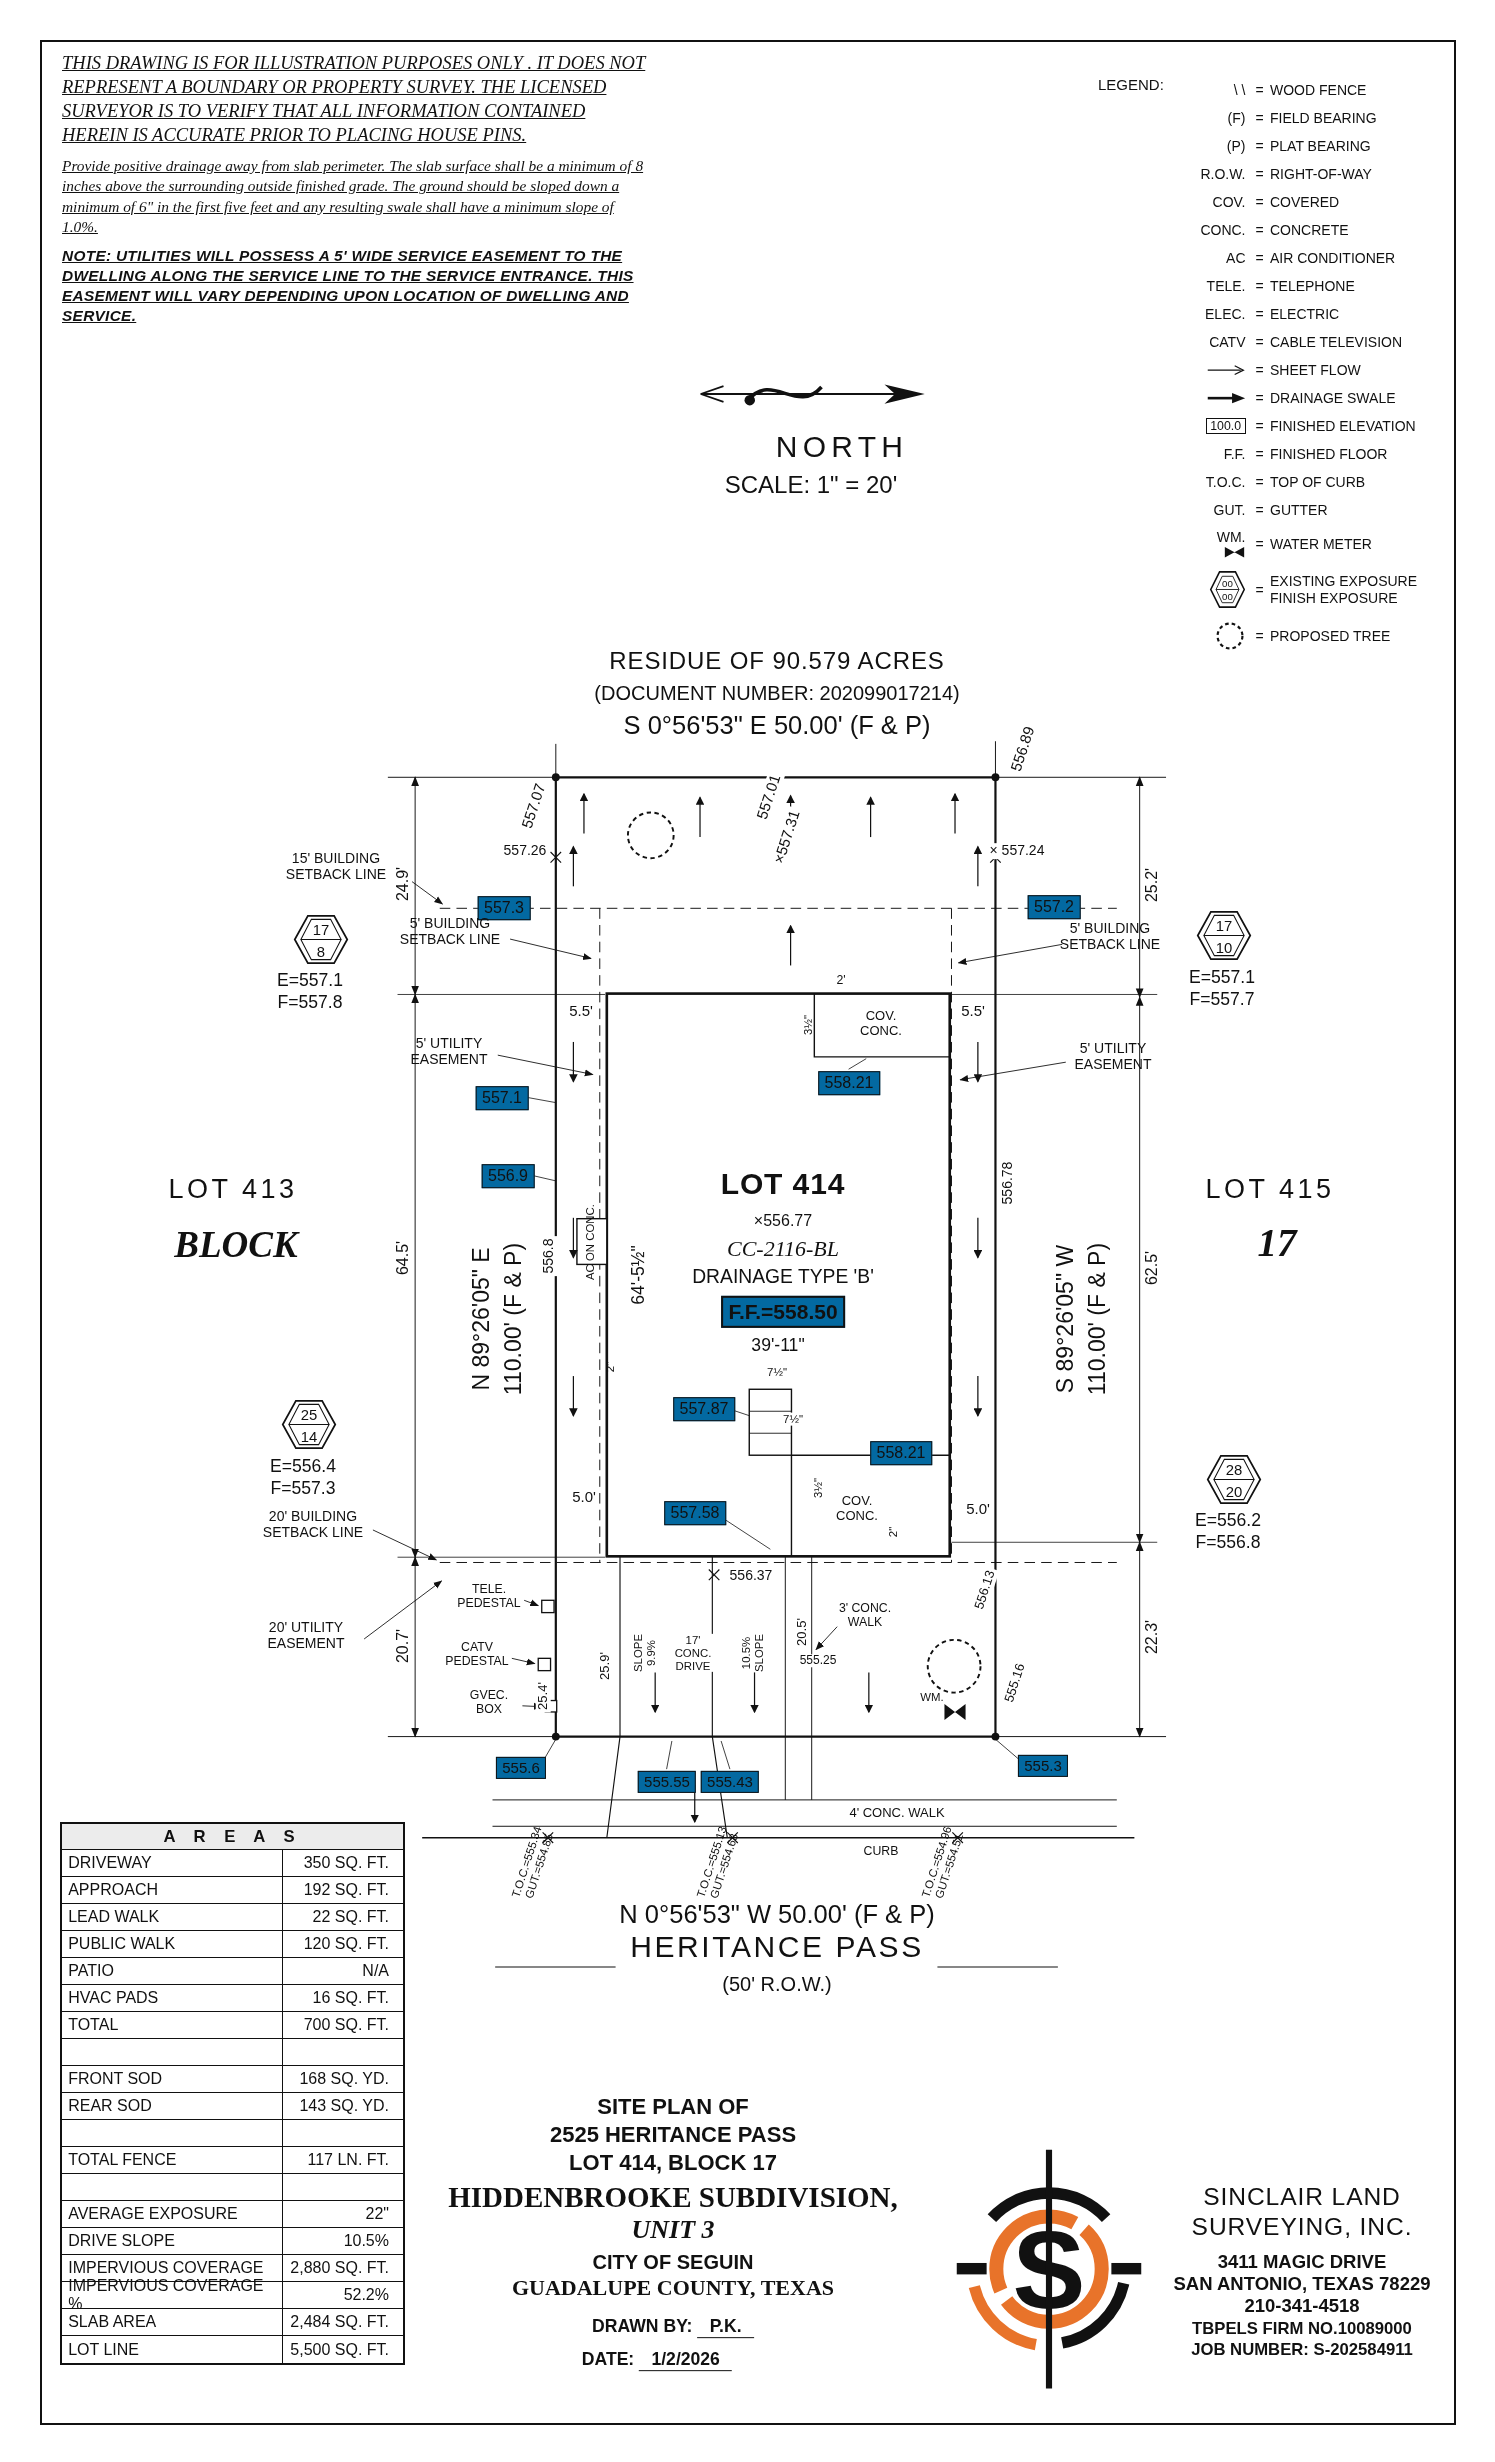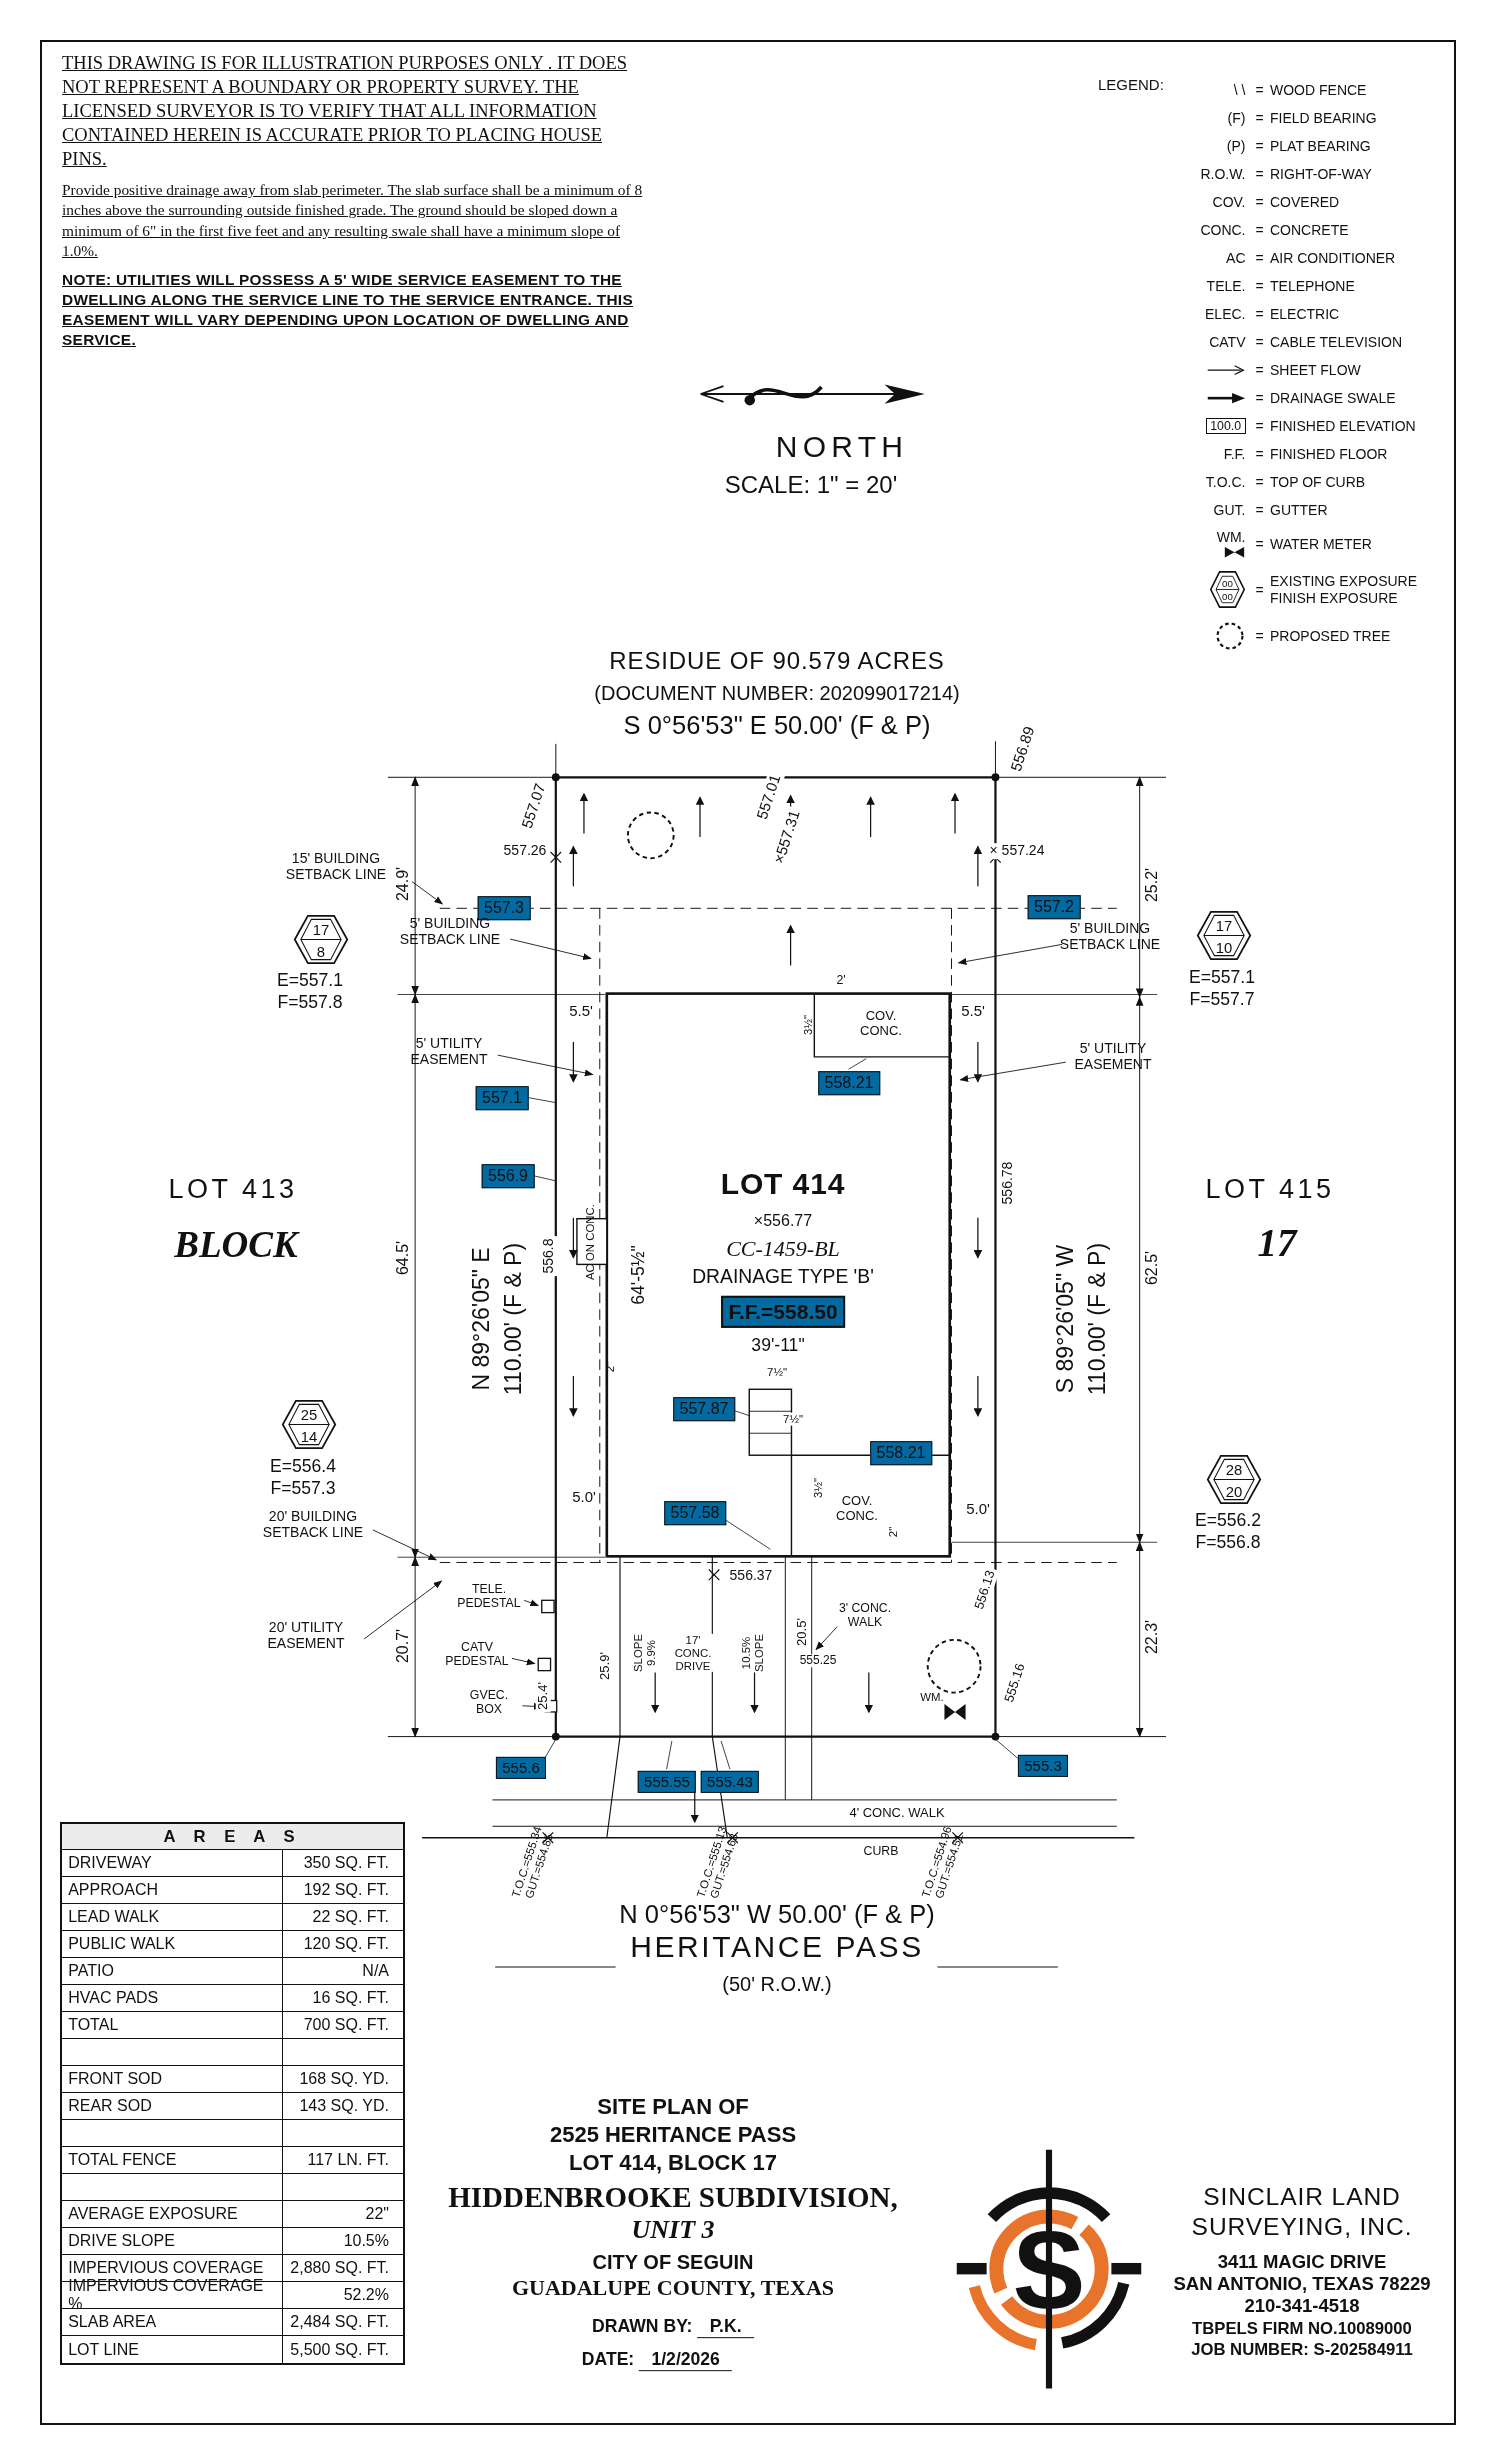--- a/index.html
+++ b/index.html
@@ -9,21 +9,21 @@
   svg{overflow:visible}
   svg text{font-family:"Liberation Sans",sans-serif;fill:#111}
   .lbl{position:absolute;white-space:pre-line;line-height:1.12;text-align:center;transform:translate(-50%,-50%);color:#111}
   .r90{transform:translate(-50%,-50%) rotate(-90deg)}
   .r72{transform:translate(-50%,-50%) rotate(-72deg)}
   .bx{border:1.8px solid #111;background:#0369a1;padding:0 5.3px;line-height:1.35;white-space:nowrap}
   .wbg{background:#fff;padding:0 2.6px}
   .serif{font-family:"Liberation Serif",serif}
   .serifi{font-family:"Liberation Serif",serif;font-style:italic;font-weight:bold}
   .hexm{position:absolute}
-  .disc{position:absolute;left:62px;top:51px;width:587px;font-family:"Liberation Serif",serif;}
+  .disc{position:absolute;left:62px;top:51px;width:587px;font-family:"Liberation Serif",serif;font-style:italic}
   .disc p{margin:0 0 8.8px 0;text-decoration:underline}
   .d1{font-size:18.5px;line-height:1.3}
   .d2{font-size:15.4px;line-height:1.32}
   .d3{font-family:"Liberation Sans",sans-serif;font-weight:bold;font-size:15.4px;line-height:1.3;letter-spacing:0.3px}
   .legend{position:absolute;left:1180px;top:76px;width:274px}
   .lg-row{display:flex;align-items:center;min-height:28px}
   .lg-sym{width:69px;text-align:right;padding-right:3.5px;font-size:14px;display:flex;justify-content:flex-end;align-items:center}
   .lg-eq{width:21px;text-align:center;font-size:14px;flex:none}
   .lg-desc{font-size:14px;white-space:pre-line;line-height:1.2}
   .lg-box{border:1.3px solid #111;padding:0 3.5px;font-size:12.3px}
@@ -368,21 +368,21 @@
 <div class="lbl r90 wbg" style="left:403px;top:1646px;font-size:16px">20.7'</div>
 <div class="lbl r90 wbg" style="left:1152px;top:885px;font-size:16px">25.2'</div>
 <div class="lbl r90 wbg" style="left:1152px;top:1268px;font-size:16px">62.5'</div>
 <div class="lbl r90 wbg" style="left:1152px;top:1637px;font-size:16px">22.3'</div>
 <div class="lbl" style="left:233px;top:1189px;font-size:27px;letter-spacing:3.5px">LOT 413</div>
 <div class="lbl serifi" style="left:236px;top:1245px;font-size:37px">BLOCK</div>
 <div class="lbl" style="left:1270px;top:1189px;font-size:27px;letter-spacing:3.5px">LOT 415</div>
 <div class="lbl serifi" style="left:1277px;top:1243px;font-size:39px">17</div>
 <div class="lbl" style="left:783px;top:1184px;font-size:30px;font-weight:700;letter-spacing:0.9px">LOT 414</div>
 <div class="lbl wbg" style="left:783px;top:1221px;font-size:16px">×556.77</div>
-<div class="lbl serif" style="left:783px;top:1249px;font-size:22px;font-style:italic">CC-1459-BL</div>
+<div class="lbl serif" style="left:783px;top:1249px;font-size:22px;font-style:italic">CC-2116-BL</div>
 <div class="lbl" style="left:783px;top:1277px;font-size:19.3px">DRAINAGE TYPE 'B'</div>
 <div class="lbl bx" style="left:783px;top:1312px;font-size:21px;font-weight:bold;border-width:2.2px">F.F.=558.50</div>
 <div class="lbl wbg" style="left:778px;top:1346px;font-size:17.6px">39'-11"</div>
 <div class="lbl r90 wbg" style="left:639px;top:1275px;font-size:17.6px">64'-5½"</div>
 <div class="lbl r90 wbg" style="left:1008px;top:1183px;font-size:14px">556.78</div>
 <div class="lbl bx" style="left:704px;top:1409px;font-size:16px">557.87</div>
 <div class="lbl wbg" style="left:777px;top:1372px;font-size:11.4px">7½"</div>
 <div class="lbl wbg" style="left:793px;top:1419px;font-size:11.4px">7½"</div>
 <div class="lbl r90" style="left:610px;top:1367px;font-size:11.4px">2"</div>
 <div class="lbl bx" style="left:901px;top:1453px;font-size:16px">558.21</div>

